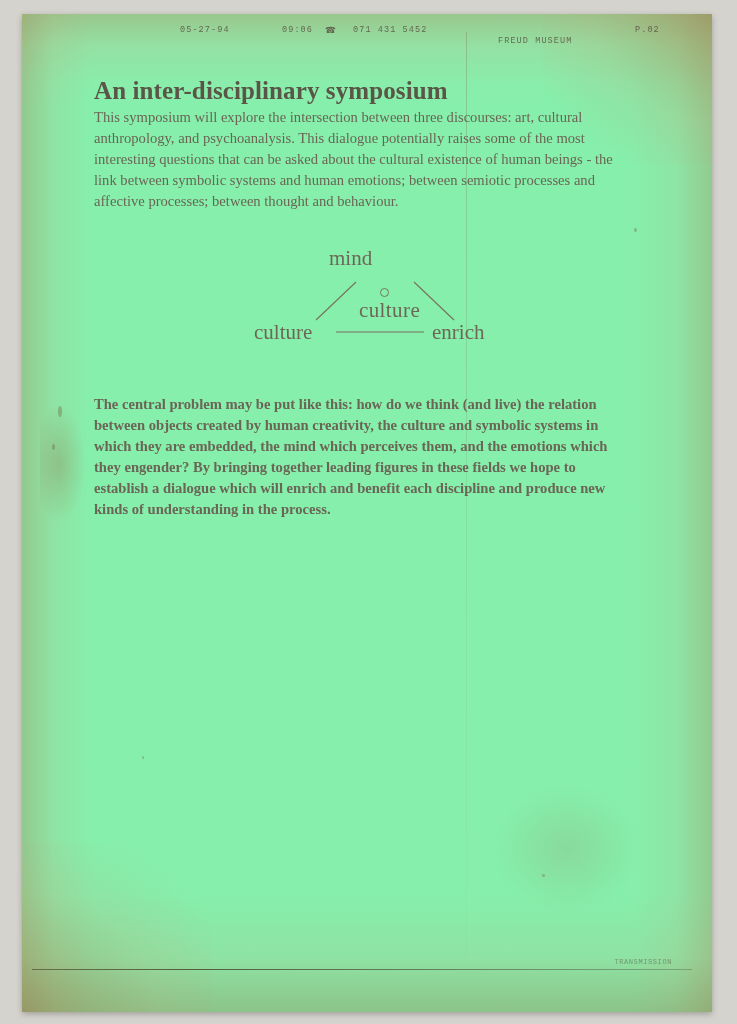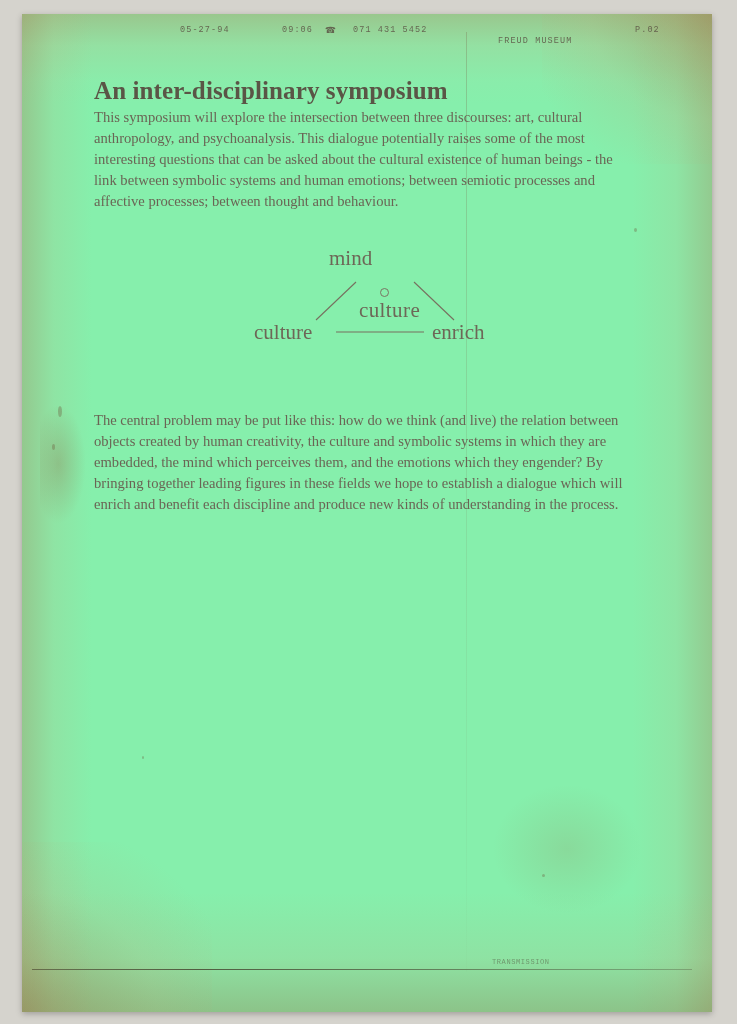--- a/index.html
+++ b/index.html
@@ -122,20 +122,21 @@
     left: 470px;
     top: 944px;
     width: 180px;
     height: 9px;
     font-family: "Liberation Mono", monospace;
     font-size: 7px;
     letter-spacing: 0.6px;
     color: rgba(70,60,45,0.45);
     overflow: hidden;
     filter: blur(0.4px);
+    text-align: right;
   }
 
   
   #content {
     position: absolute;
     left: 72px;
     top: 60px;
     width: 548px;
   }
 
@@ -199,21 +200,21 @@
   }
   #diagram svg {
     position: absolute;
     left: 0;
     top: 0;
     width: 548px;
     height: 130px;
     overflow: visible;
   }
 
-  #para-3-wrap { margin-top: 40px; }
+  #para-3-wrap { margin-top: 24px; font-weight: bold; }
 
   
   .speck {
     position: absolute;
     background: rgba(110,90,56,0.35);
     border-radius: 50%;
     pointer-events: none;
   }
 </style>
 </head>

